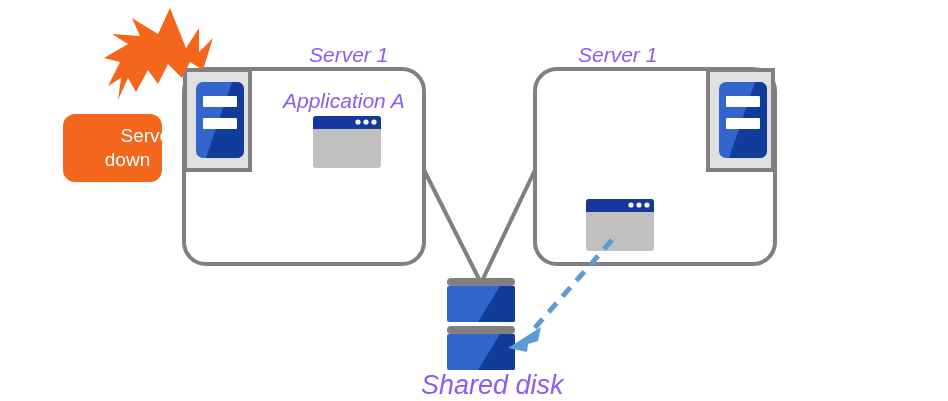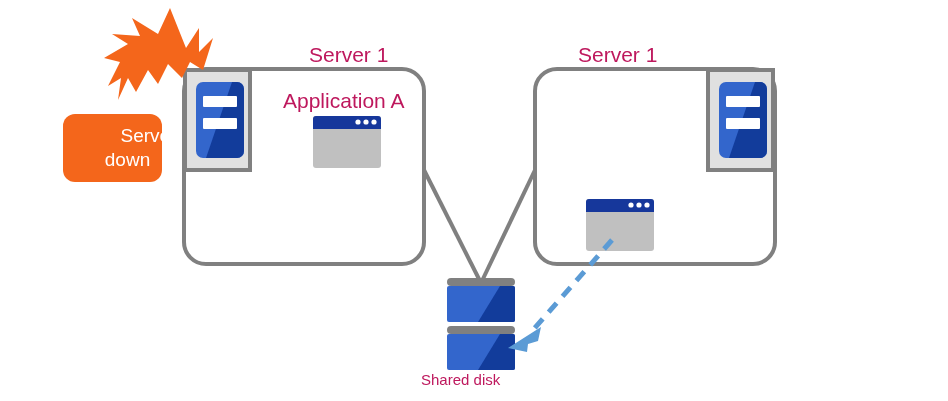--- a/index.html
+++ b/index.html
@@ -19,32 +19,33 @@
   }
   .svg-layer {
     position: absolute;
     left: 0;
     top: 0;
     width: 948px;
     height: 401px;
   }
   .label {
     position: absolute;
-    color: #be185d;
+    color: #8b5cf6;
     white-space: pre;
     line-height: 1;
+    font-style: italic;
   }
   .server-title {
     font-size: 21px;
   }
   .app-title {
     font-size: 21px;
   }
   .disk-title {
-    font-size: 15px;
+    font-size: 27px;
   }
   .badge-text {
     position: absolute;
     color: #ffffff;
     font-size: 19px;
     line-height: 24px;
     text-align: center;
     white-space: pre;
   }
 </style>

